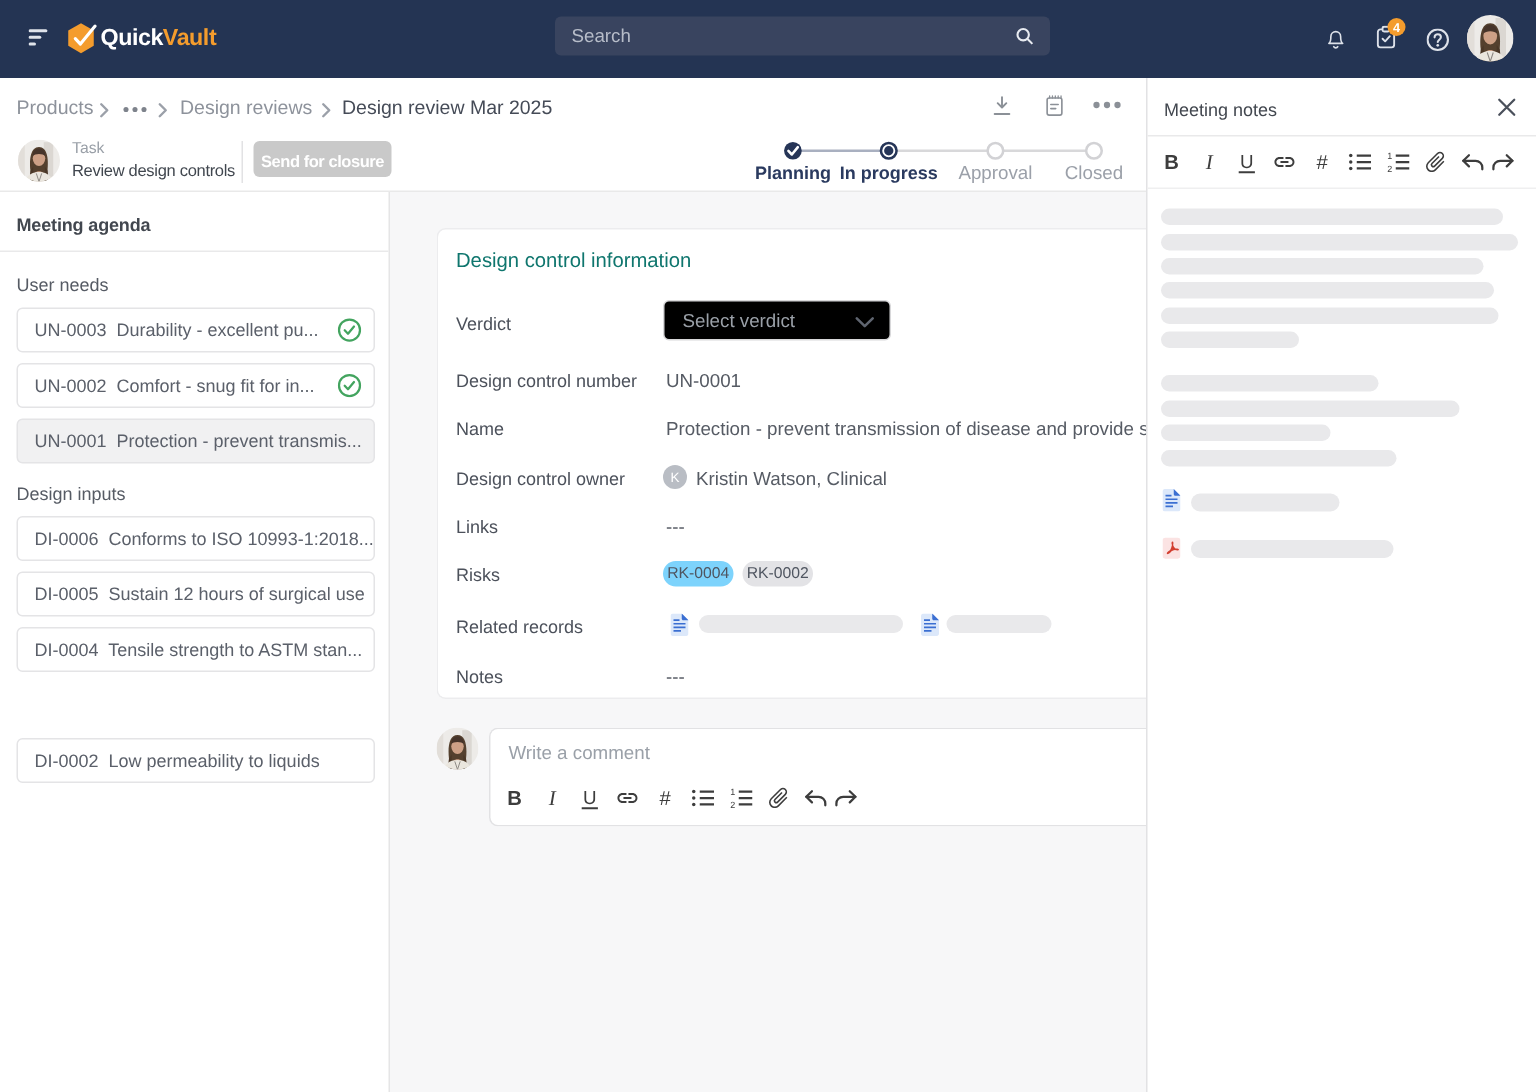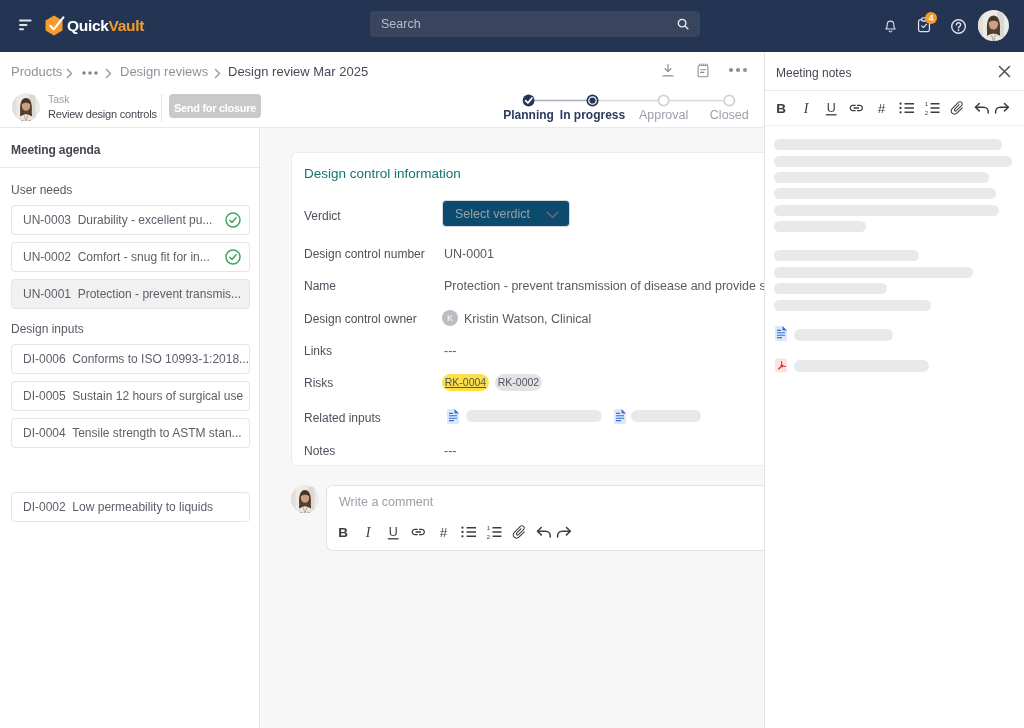--- a/index.html
+++ b/index.html
@@ -191,45 +191,45 @@
   <div class="scard" style="top:253px;">DI-0005&nbsp; Sustain 12 hours of surgical use</div>
   <div class="scard" style="top:290px;">DI-0004&nbsp; Tensile strength to ASTM stan...</div>
   <div class="scard" style="top:364px;">DI-0002&nbsp; Low permeability to liquids</div>
 </div>
 
 <div class="abs" id="main">
   <div id="card">
     <div class="abs" style="left:12px;top:13px;font-size:13.5px;color:#0f766e;">Design control information</div>
 
     <div class="flabel" style="left:12px;top:56px;">Verdict</div>
-    <div class="abs" style="left:150px;top:47px;width:128px;height:27px;border:1px solid #d8d8da;border-radius:4px;background:#0c4a6e;">
+    <div class="abs" style="left:150px;top:47px;width:152px;height:27px;border:1px solid #d8d8da;border-radius:4px;background:#000000;">
       <span style="position:absolute;left:12px;top:6px;font-size:12.5px;color:#9aa0a8;">Select verdict</span>
       <svg style="position:absolute;right:10px;top:10px" width="13" height="8" viewBox="0 0 13 8" fill="none" stroke="#5f6570" stroke-width="1.7" stroke-linecap="round" stroke-linejoin="round">
           <path d="M1.2 1.2 L6.5 6.4 L11.8 1.2"></path>
         </svg>
     </div>
 
     <div class="flabel" style="left:12px;top:94px;">Design control number</div>
     <div class="fval" style="left:152px;top:94px;">UN-0001</div>
 
     <div class="flabel" style="left:12px;top:126px;">Name</div>
     <div class="fval" style="left:152px;top:126px;">Protection - prevent transmission of disease and provide safety barrier against contamina</div>
 
     <div class="flabel" style="left:12px;top:159px;">Design control owner</div>
     <div class="abs" style="left:150px;top:157px;width:16px;height:16px;border-radius:50%;background:#b9bdc4;color:#fff;font-size:9px;text-align:center;line-height:16px;">K</div>
     <div class="fval" style="left:172px;top:159px;">Kristin Watson, Clinical</div>
 
     <div class="flabel" style="left:12px;top:191px;">Links</div>
     <div class="fval" style="left:152px;top:191px;">---</div>
 
     <div class="flabel" style="left:12px;top:223px;">Risks</div>
-    <div class="abs" style="left:150px;top:221px;width:47px;height:17px;background:#fde047;border-radius:9px;font-size:10.5px;color:#4f5560;text-align:center;line-height:17px;text-decoration:underline;">RK-0004</div>
+    <div class="abs" style="left:150px;top:221px;width:47px;height:17px;background:#7dd3fc;border-radius:9px;font-size:10.5px;color:#4f5560;text-align:center;line-height:17px;">RK-0004</div>
     <div class="abs" style="left:203px;top:221px;width:47px;height:17px;background:#e3e3e6;border-radius:9px;font-size:10.5px;color:#4f5560;text-align:center;line-height:17px;">RK-0002</div>
 
-    <div class="flabel" style="left:12px;top:258px;">Related inputs</div>
+    <div class="flabel" style="left:12px;top:258px;">Related records</div>
     <svg class="abs" style="left:155px;top:256px" width="12" height="15" viewBox="0 0 12 15">
         <path d="M0 1.5 C0 0.7 0.7 0 1.5 0 L7.5 0 L12 4.5 L12 13.5 C12 14.3 11.3 15 10.5 15 L1.5 15 C0.7 15 0 14.3 0 13.5 Z" fill="#dce8fa"></path>
         <path d="M7.5 0 L12 4.5 L8.5 4.5 C7.95 4.5 7.5 4.05 7.5 3.5 Z" fill="#3b6fd2"></path>
         <path d="M2 4.4h4M2 6.8h8M2 9.2h8M2 11.6h5" stroke="#3b6fd2" stroke-width="1.1"></path>
       </svg>
     <div class="sk" style="left:174px;top:257px;width:136px;height:12px;border-radius:6px;"></div>
     <svg class="abs" style="left:322px;top:256px" width="12" height="15" viewBox="0 0 12 15">
         <path d="M0 1.5 C0 0.7 0.7 0 1.5 0 L7.5 0 L12 4.5 L12 13.5 C12 14.3 11.3 15 10.5 15 L1.5 15 C0.7 15 0 14.3 0 13.5 Z" fill="#dce8fa"></path>
         <path d="M7.5 0 L12 4.5 L8.5 4.5 C7.95 4.5 7.5 4.05 7.5 3.5 Z" fill="#3b6fd2"></path>
         <path d="M2 4.4h4M2 6.8h8M2 9.2h8M2 11.6h5" stroke="#3b6fd2" stroke-width="1.1"></path>

